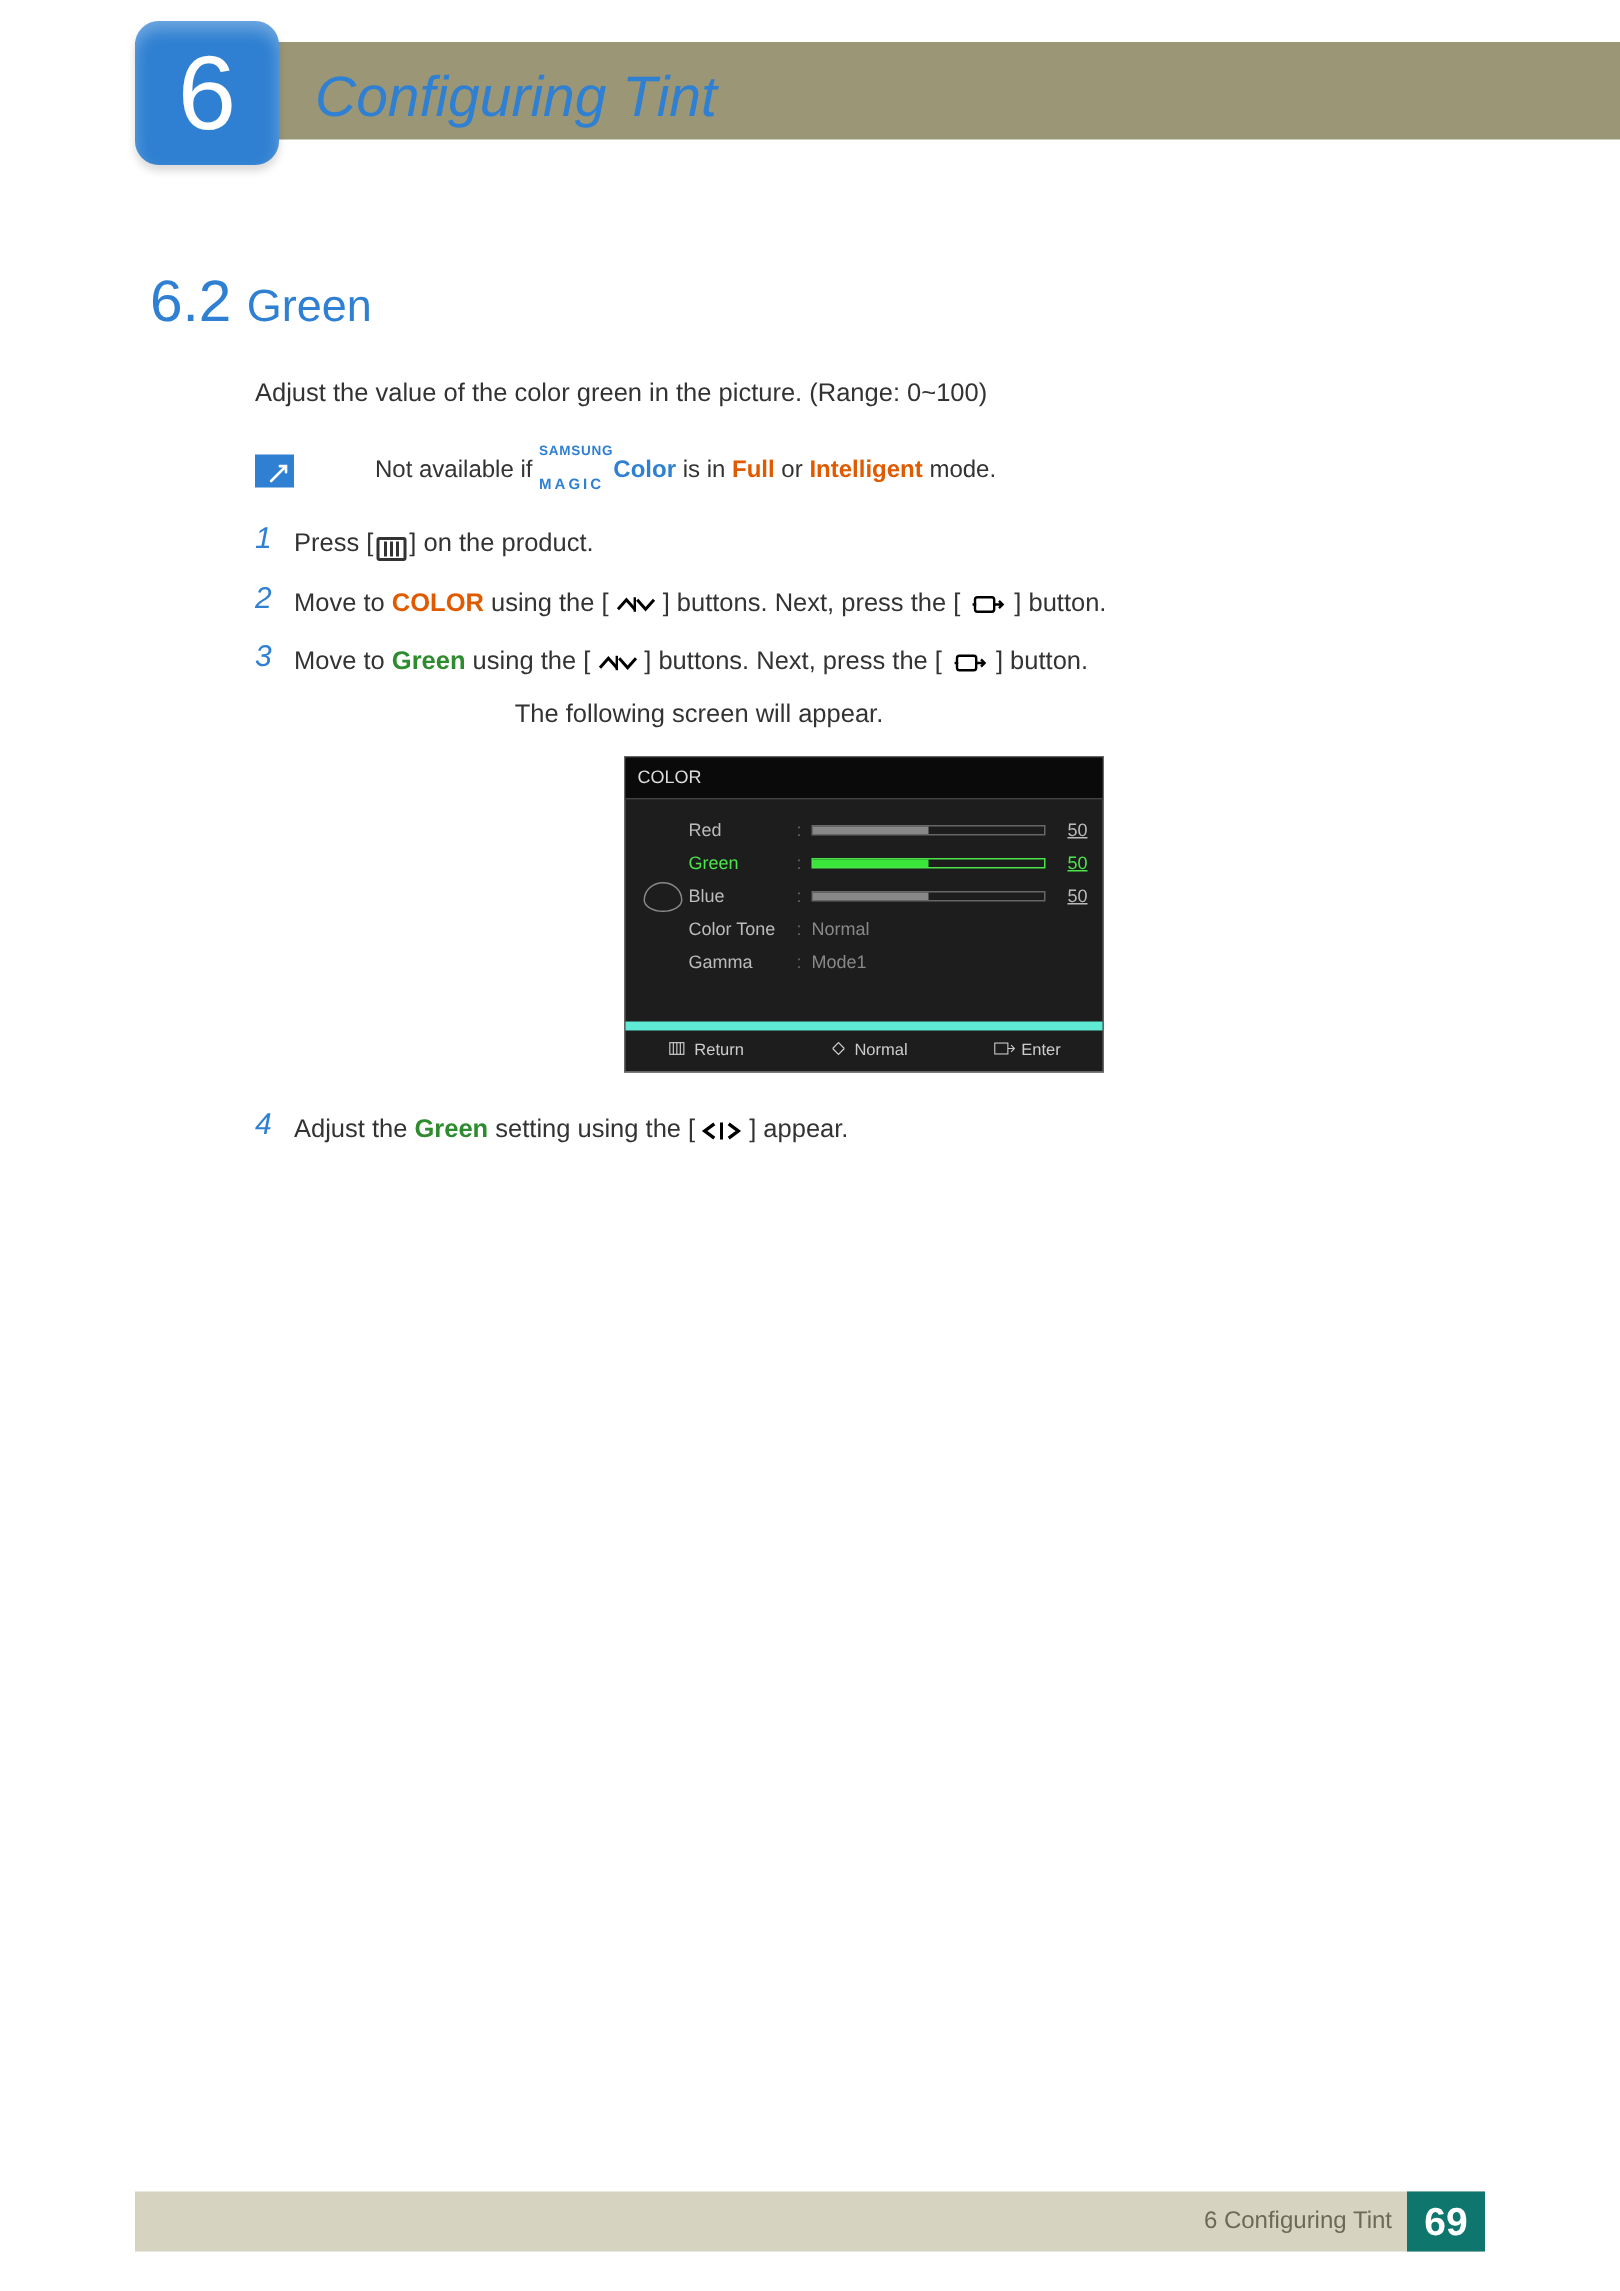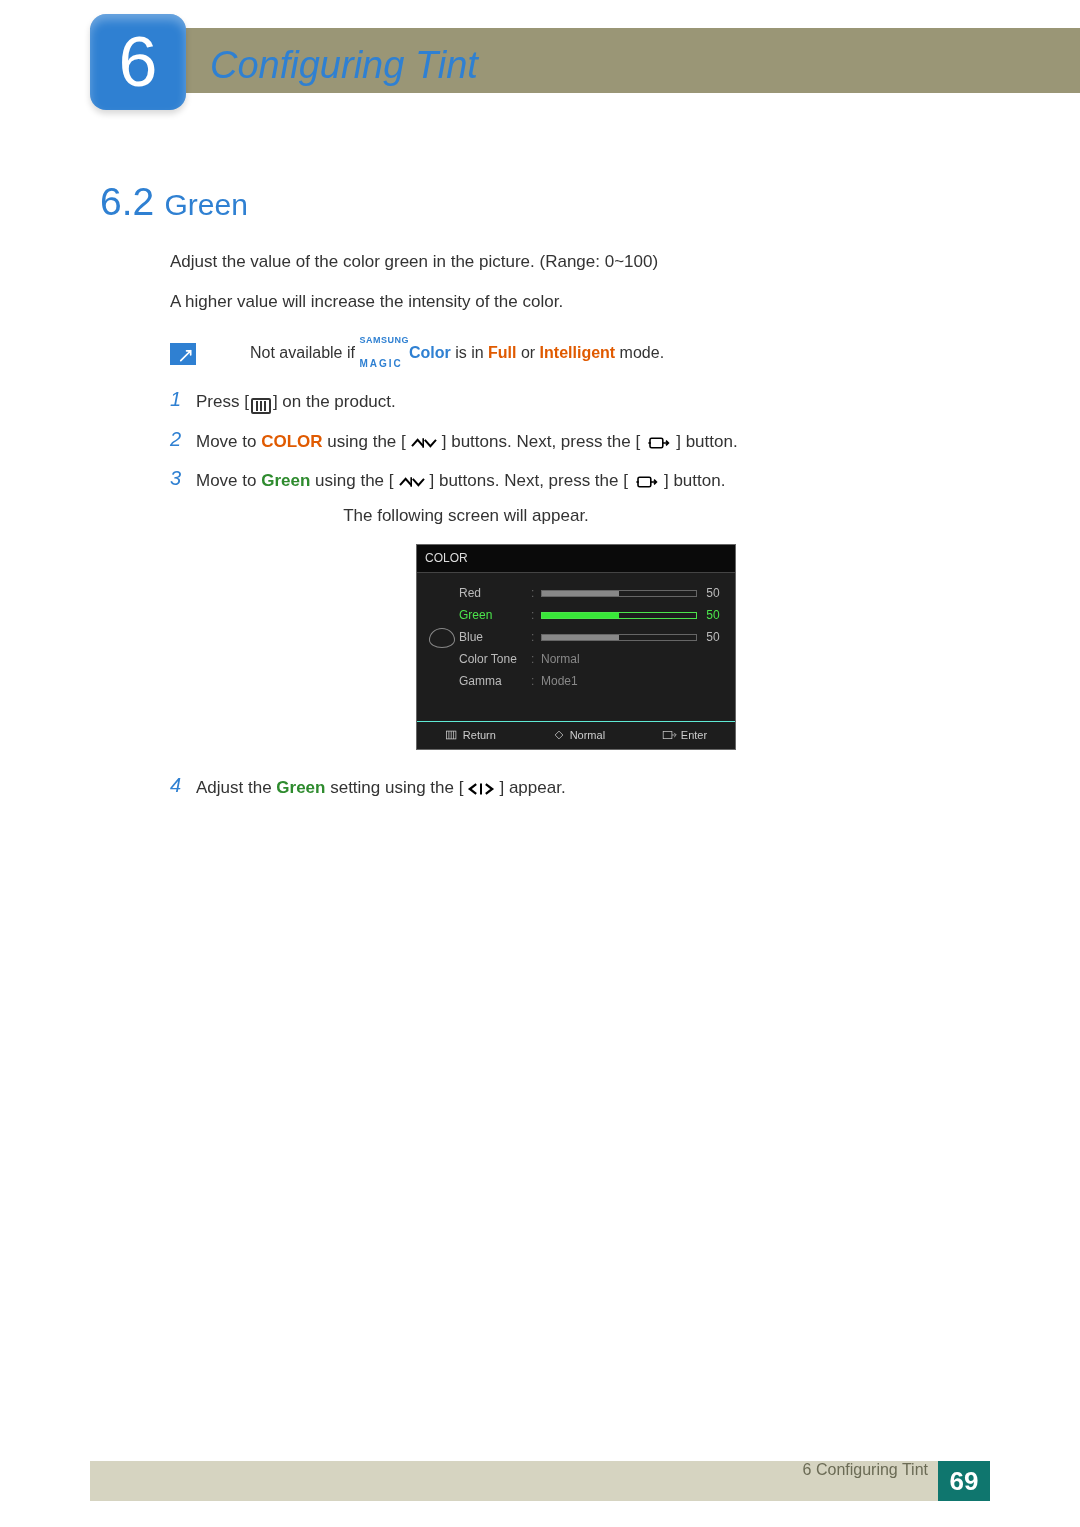--- a/index.html
+++ b/index.html
@@ -63,29 +63,29 @@
   .palette {
     width:26px; height:20px; border:1.5px solid #888; border-radius:50% 50% 50% 50% / 60% 60% 40% 40%;
     position:relative;
   }
   .osd-rows { flex:1; }
   .osd-row { display:flex; align-items:center; height:22px; }
   .osd-label { width:72px; }
   .osd-colon { width:10px; color:#666; }
   .osd-bar { flex:1; height:7px; border:1px solid #666; position:relative; background:#1d1d1d; }
   .osd-bar .fill { position:absolute; top:0; bottom:0; left:0; }
-  .osd-val { width:28px; text-align:center; padding-left:4px; }
+  .osd-val { width:28px; text-align:right; padding-left:4px;text-decoration:underline; }
   .row-green .osd-label, .row-green .osd-val { color:#4be44b; }
   .row-green .osd-bar { border-color:#4be44b; }
-  .osd-footer { display:flex; justify-content:space-around; border-top:1px solid #5eead4; padding:5px 0; font-size:11px; color:#ccc; }
+  .osd-footer { display:flex; justify-content:space-around; border-top:6px solid #5eead4; padding:5px 0; font-size:11px; color:#ccc; }
   .osd-footer span svg { vertical-align:-2px; margin-right:4px; }
   
   .page-footer {
     position:absolute; left:90px; right:90px; bottom:26px; height:40px;
-    background:#d6d4c1; display:flex; align-items:flex-start; justify-content:flex-end;
+    background:#d6d4c1; display:flex; align-items:center; justify-content:flex-end;
     padding-right:0;
   }
   .pf-label { color:#6b6b55; font-size:16px; margin-right:10px; }
   .pf-num { width:52px; height:40px; background:#0f766e; color:#fff; font-size:26px; font-weight:bold; display:flex; align-items:center; justify-content:center; }
 </style>
 </head>
 <body>
 
 <div class="top-bar-light"></div>
 <div class="top-bar"></div>
@@ -93,21 +93,20 @@
 <div class="chapter-title">Configuring Tint</div>
 
 <div class="content">
 
   <div>
     <span class="sec-num">6.2</span>
     <span class="sec-title">Green</span>
   </div>
 
   <p class="para">Adjust the value of the color green in the picture. (Range: 0~100)</p>
-  <p class="para" style="margin-top:20px">A higher value will increase the intensity of the color.</p>
 
   <div class="note-row">
     <span class="note-icon">
       <svg viewBox="0 0 24 24">
           <path d="M3 20 L20 3 M13 3 h7 v7" stroke="#fff" stroke-width="3" fill="none" stroke-linecap="round"></path>
         </svg>
     </span>
     <span class="note-text">
       <span>Not available if </span><span style="display:inline-block; vertical-align:middle; line-height:1;"><span class="magic">SAMSUNG</span><br><span class="magic2">MAGIC</span></span><b class="blue">Color</b><span> is in </span><b class="kw-red">Full</b><span> or </span><b class="kw-red">Intelligent</b><span> mode.</span>
     </span>

